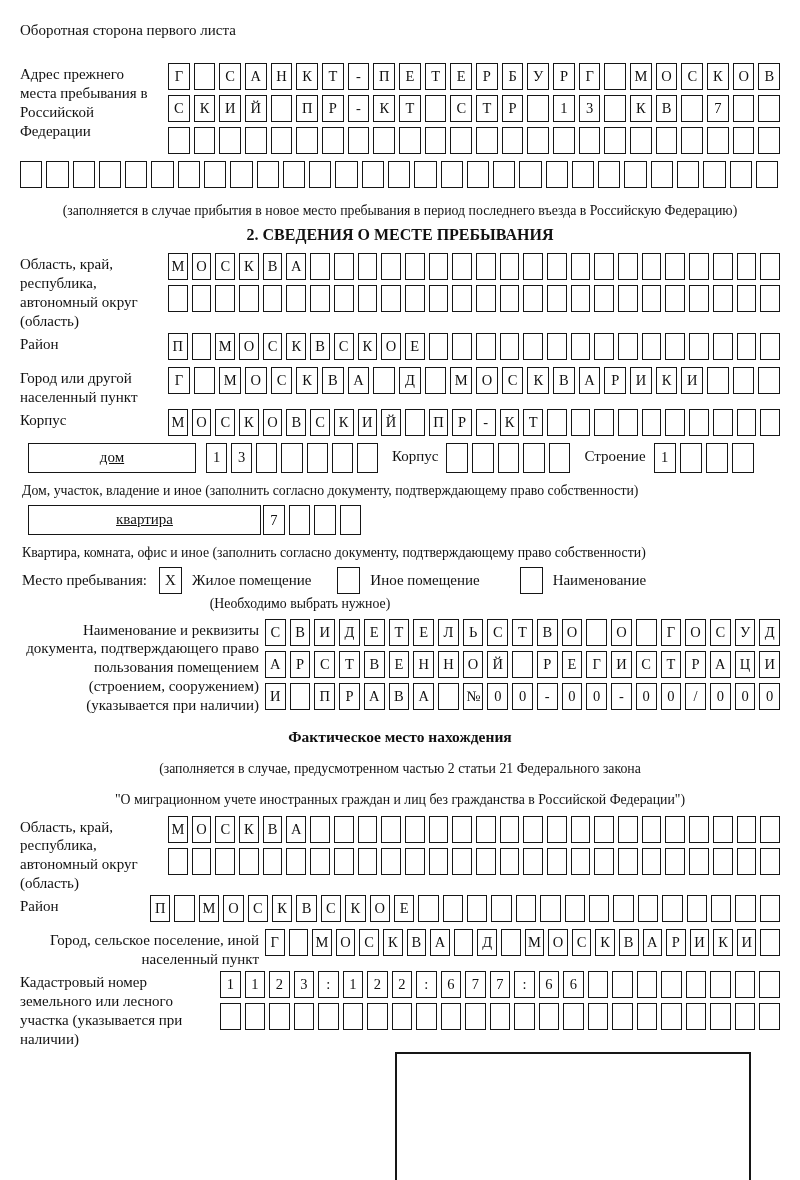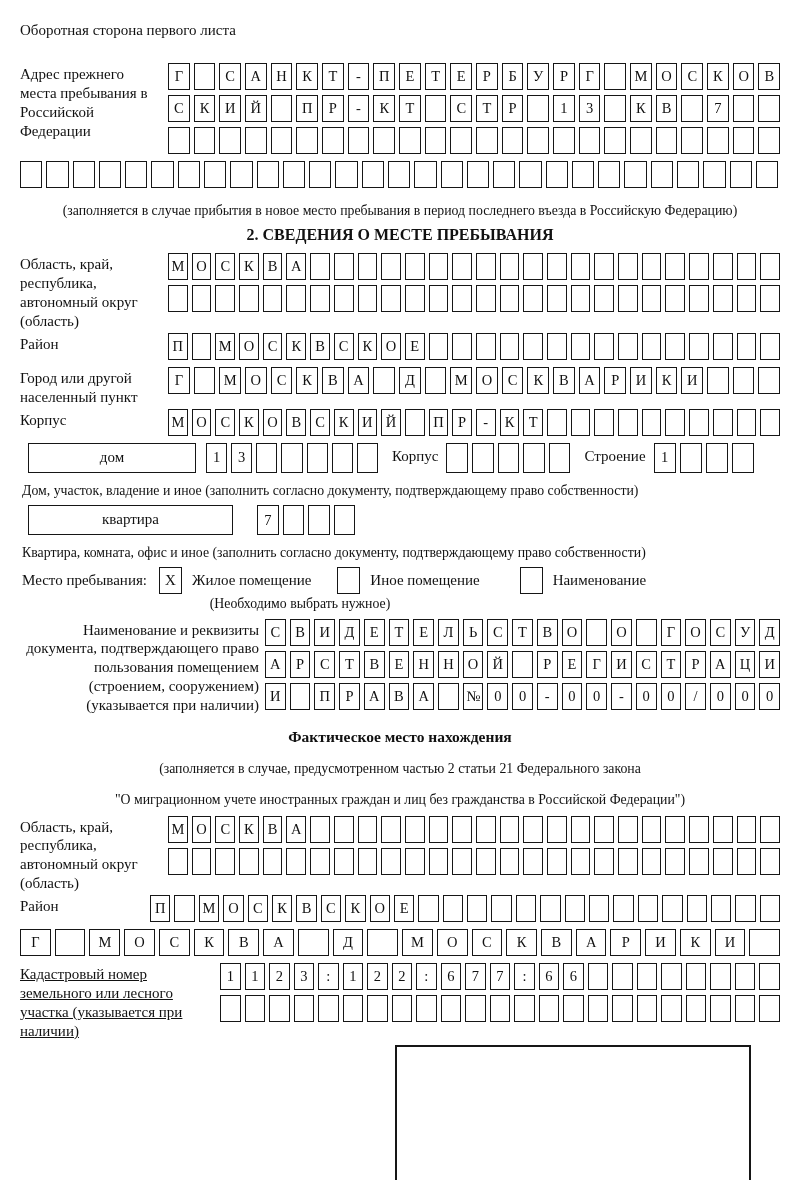--- a/index.html
+++ b/index.html
@@ -11,44 +11,44 @@
   }
   .page { width: 800px; min-height: 1180px; padding: 6px 20px 10px 20px; overflow: hidden; }
 
   .hdr { text-align: left; font-size: 15px; margin: 16px 2px 24px 0; }
 
   .frow { display: flex; align-items: flex-start; margin-bottom: 2px; }
   .lbl { flex: none; font-size: 15px; line-height: 1.26; padding-top: 2px; padding-right: 6px; }
   .w148 { width: 148px; }
   .w130 { width: 130px; }
   .w245 { width: 245px; text-align: right; }
-  .w200 { width: 200px; text-decoration: underline; }
+  .w200 { width: 200px; }
   .rows { flex: 1; min-width: 0; }
 
   .cellrow { display: flex; gap: 4px; margin-bottom: 5px; height: 27px; }
   .cellrow:last-child { margin-bottom: 5px; }
   .cell {
     flex: 1; border: 1.5px solid #161616; background: #fff;
     display: flex; align-items: center; justify-content: center;
     font-size: 14.5px; line-height: 1; overflow: hidden;
   }
   .fullw { width: 758px; margin-left: -0px; }
 
   .note { text-align: center; font-size: 13.8px; margin: 14px 0 7px 0; line-height: 1.25; }
   .note-left { text-align: left; font-size: 13.8px; margin: 1px 0 6px 2px; line-height: 1.25; }
   .h2 { text-align: center; font-weight: bold; font-size: 16px; margin: 6px 0 9px 0; }
   .h3 { text-align: center; font-weight: bold; font-size: 15.5px; margin: 13px 0 9px 0; }
 
   .houserow { display: flex; align-items: flex-start; margin: 1px 0 4px 8px; }
   .widebox {
     border: 1.6px solid #161616; height: 30px;
-    display: flex; align-items: center; justify-content: center; font-size: 15px;
+    display: flex; align-items: center; justify-content: center; font-size: 15px; text-decoration: underline;
   }
   .wb168 { width: 168px; margin-right: 10px; }
-  .wb205 { width: 205px; margin-right: 24px; }
+  .wb205 { width: 233px; margin-right: 2px; }
   .inlabel { font-size: 15px; padding: 5px 8px 0 14px; white-space: nowrap; }
   .cr-inline { height: 30px; margin-bottom: 0; }
   .cw170 { width: 172px; }
   .cw124 { width: 124px; }
   .cw100 { width: 100px; }
   .cw98 { width: 98px; }
 
   .stayrow { display: flex; align-items: center; margin: 4px 0 2px 2px; }
   .staylbl { font-size: 15px; margin-right: 12px; }
   .chk {
@@ -570,20 +570,21 @@
           <span class="cell"></span>
           <span class="cell"></span>
           <span class="cell"></span>
           <span class="cell"></span>
           <span class="cell"></span>
         </div>
     </div>
   </div>
 
   <div class="frow">
+    <div class="lbl w245">Город, сельское поселение, иной населенный пункт</div>
     <div class="rows">
       <div class="cellrow">
           <span class="cell">Г</span>
           <span class="cell"></span>
           <span class="cell">М</span>
           <span class="cell">О</span>
           <span class="cell">С</span>
           <span class="cell">К</span>
           <span class="cell">В</span>
           <span class="cell">А</span>

